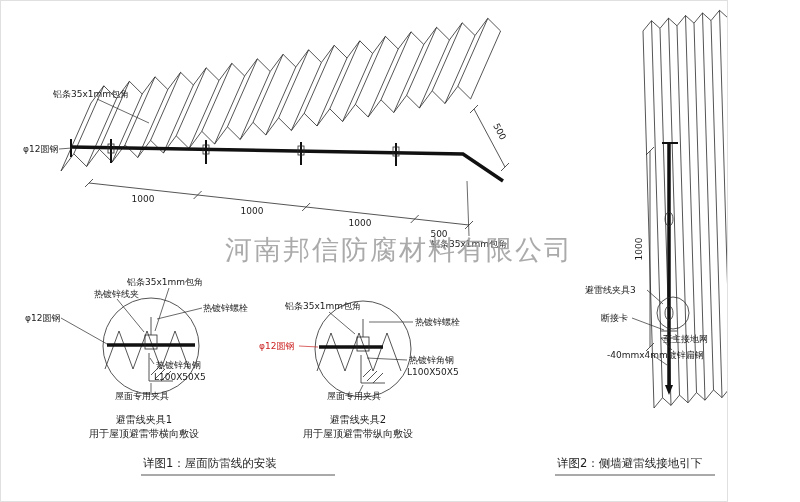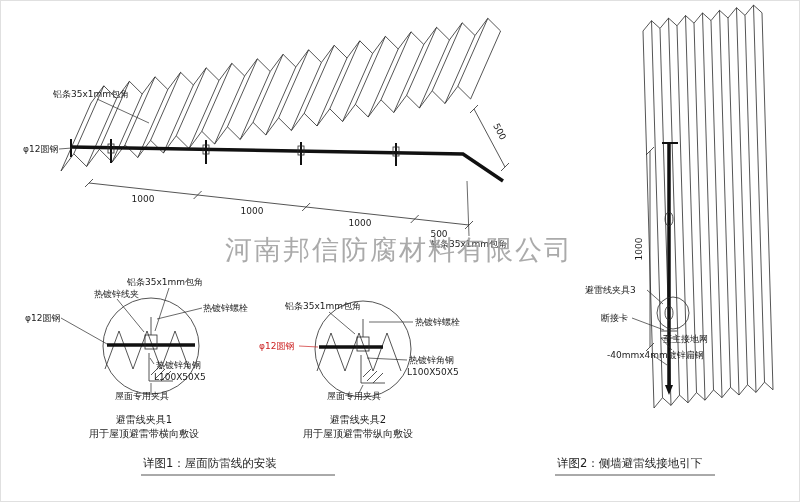--- a/index.html
+++ b/index.html
@@ -1,16 +1,16 @@
 <!DOCTYPE html>
 <html><head>
 <meta charset="utf-8">
 <style>
   html,body{margin:0;padding:0;background:#fff;}
-  .stage{position:relative;width:800px;height:502px;background:#ffffff;overflow:hidden;
+  .stage{position:relative;width:728px;height:502px;background:#ffffff;overflow:hidden;
          font-family:"DejaVu Sans",sans-serif;border:1px solid #e0e0e0;box-sizing:border-box;}
   svg{display:block;}
   svg text{font-family:"DejaVu Sans",sans-serif;fill:#1c1c1c;}
   .lbl{font-size:9px;}
   .dim{font-size:9px;}
   .ttl{font-size:10px;}
   .cap{font-size:11.5px;}
   .red{fill:#cc2222;}
   .wm{font-size:27px;fill:#9c9c9c;opacity:.85;letter-spacing:2px;}
   .thin{stroke:#2a2a2a;stroke-width:.8;fill:none;}

